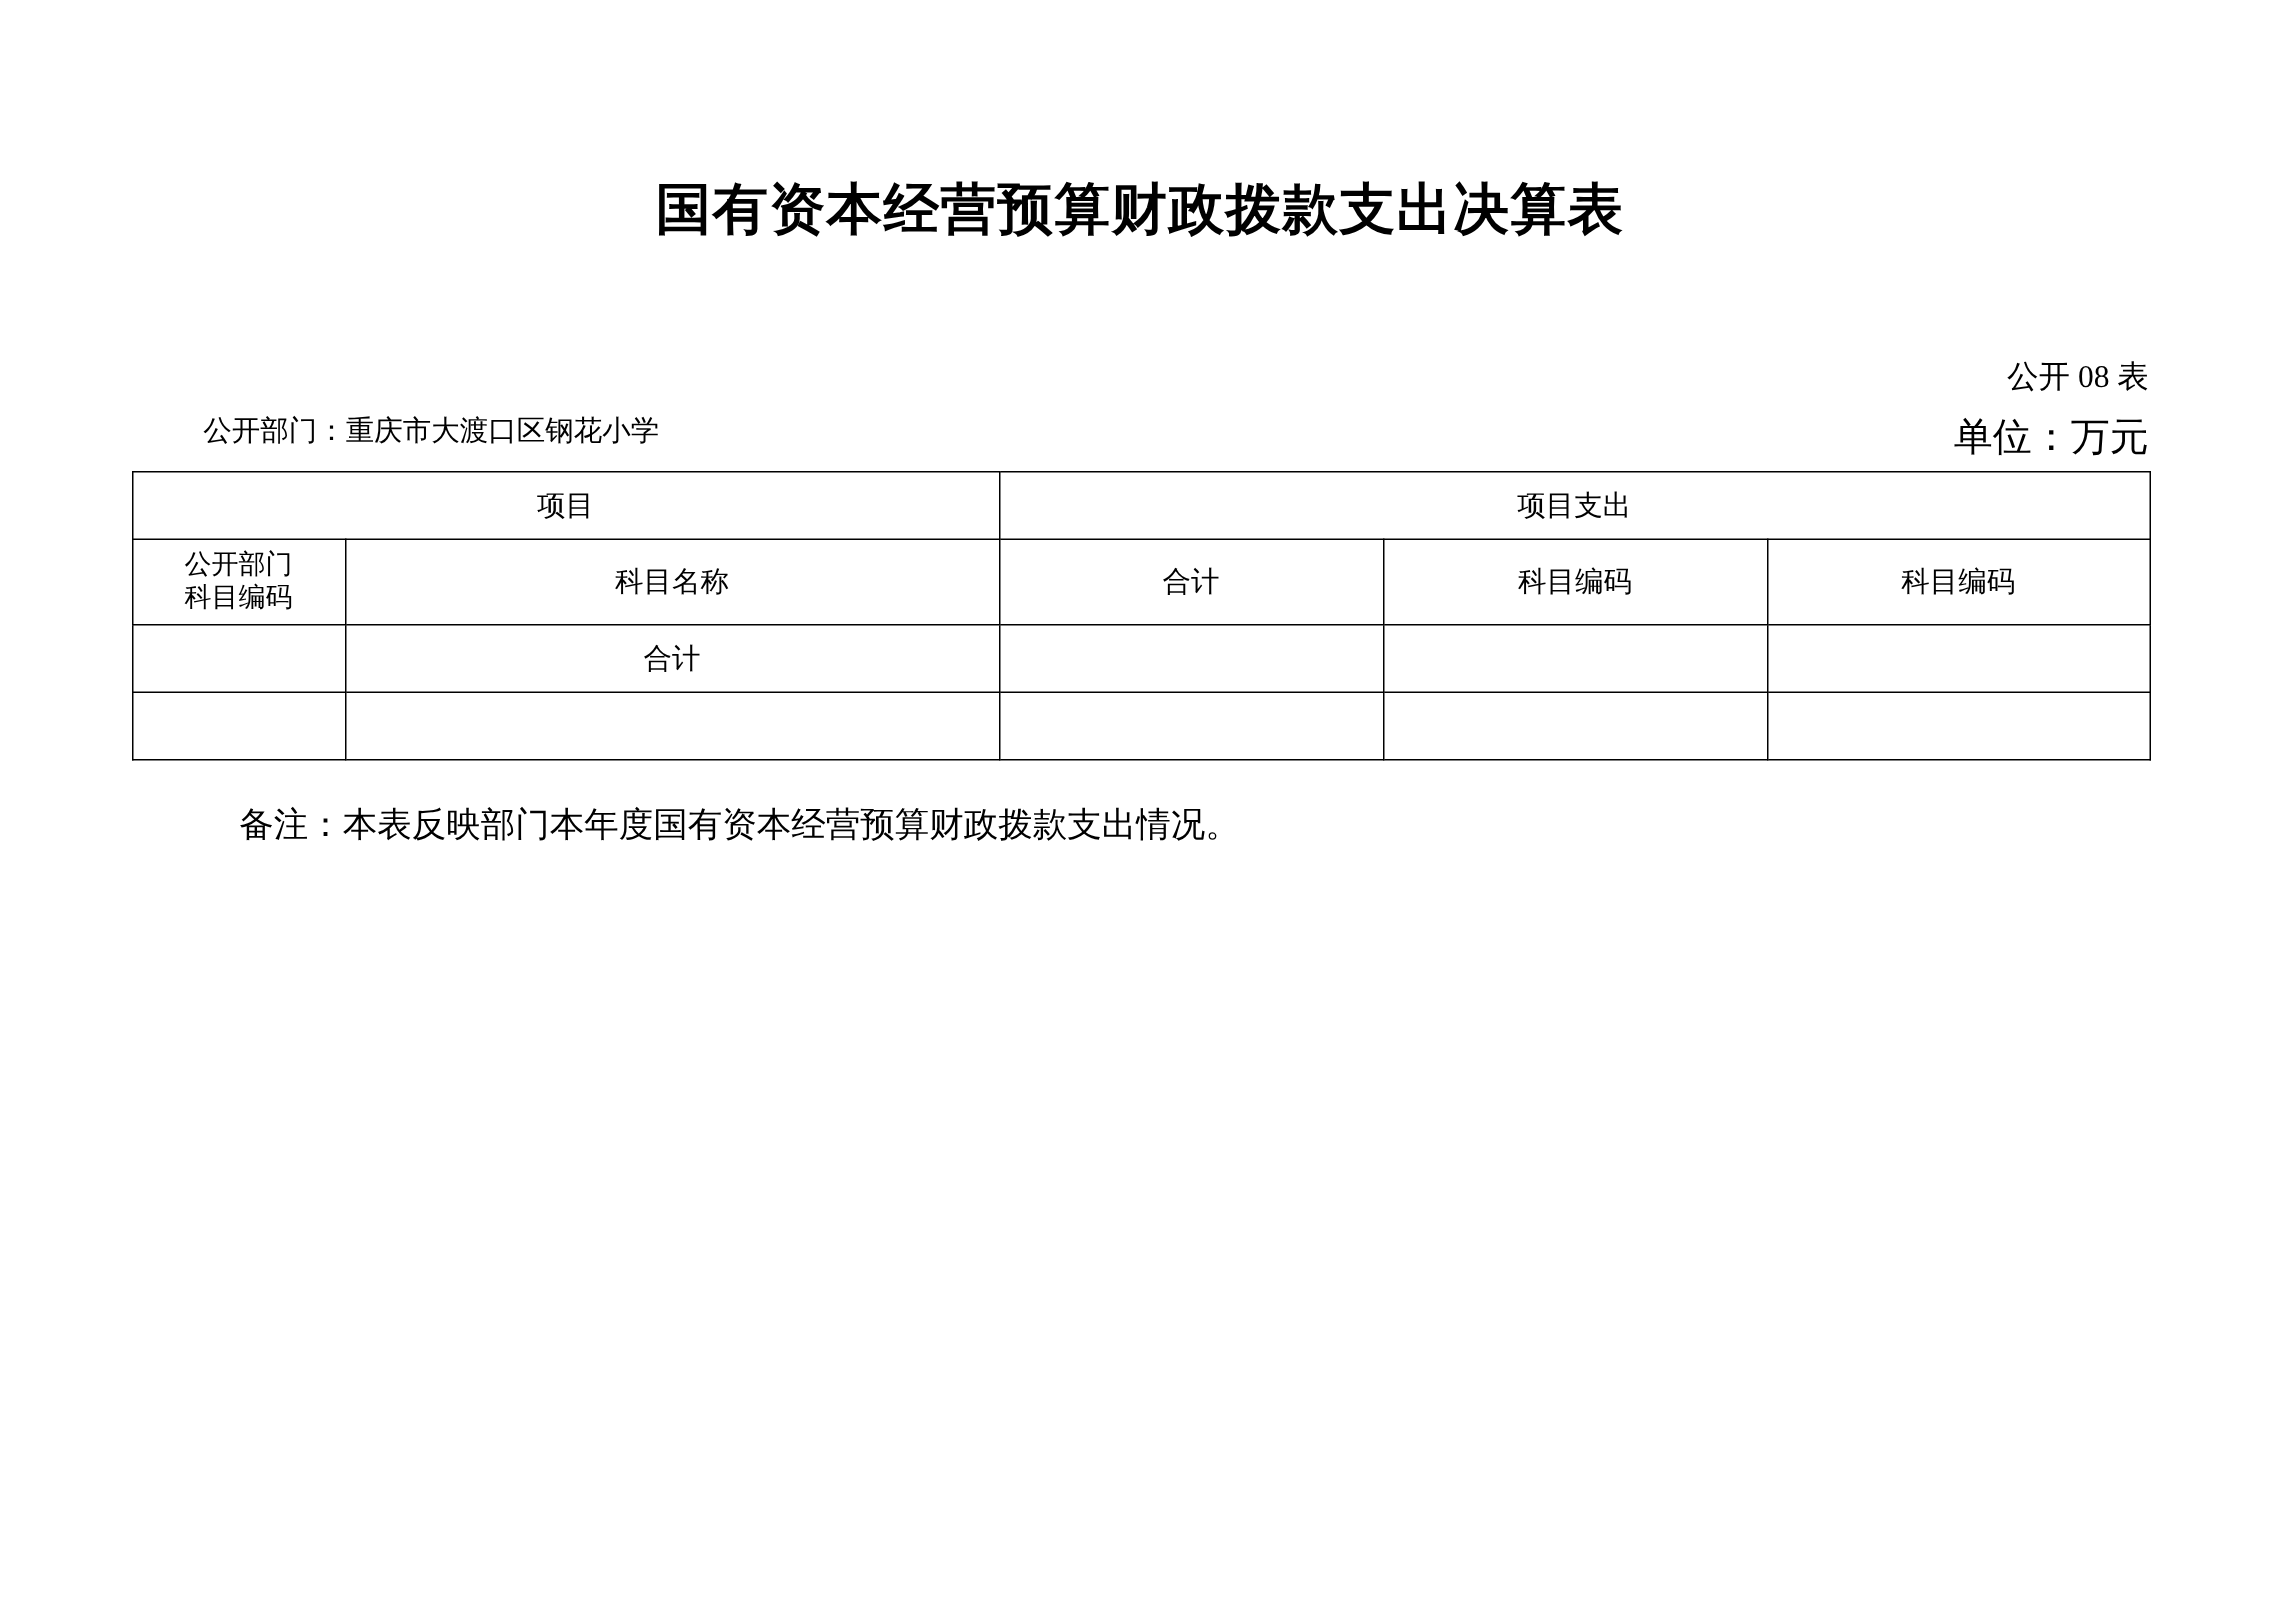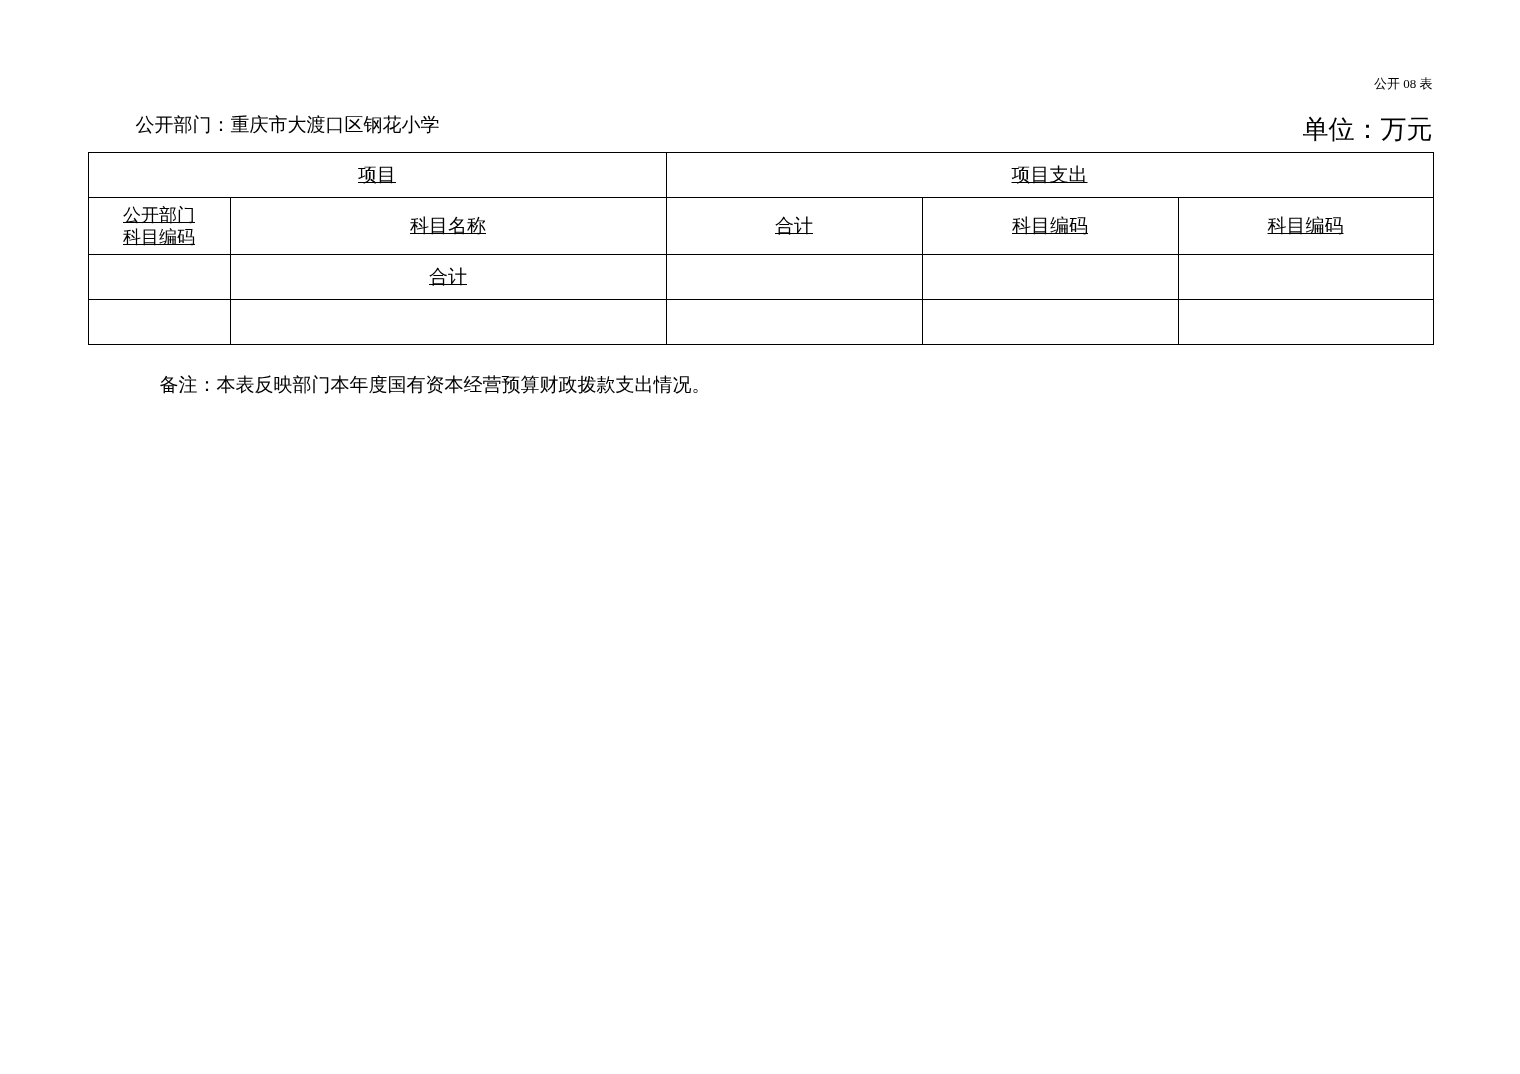--- a/index.html
+++ b/index.html
@@ -34,21 +34,21 @@
   .meta-row {
     position: relative;
     width: 1345px;
     margin: 0 auto;
     height: 0;
   }
   .sheet-no {
     position: absolute;
     right: 0;
     top: 75px;
-    font-size: 13px;
+    font-size: 21px;
     font-family: "Liberation Serif", serif;
     white-space: nowrap;
   }
   .dept-line {
     position: absolute;
     left: 48px;
     top: 112px;
     font-size: 19px;
     white-space: nowrap;
   }
@@ -56,21 +56,20 @@
     position: absolute;
     right: 0;
     top: 112px;
     font-size: 26px;
     white-space: nowrap;
   }
   .table-wrap {
     width: 1345px;
     margin: 0 auto;
     padding-top: 152px;
-    text-decoration: underline;
   }
   table.budget {
     border-collapse: collapse;
     width: 1345px;
     table-layout: fixed;
   }
   table.budget td {
     border: 1px solid #000000;
     text-align: center;
     vertical-align: middle;
@@ -85,21 +84,21 @@
     line-height: 1.25;
     font-size: 18px;
   }
   .total-cell {
     font-size: 18px;
   }
   .notes {
     width: 1345px;
     margin: 0 auto;
     padding-top: 22px;
-    font-size: 19px;
+    font-size: 23px;
     line-height: 1.85;
   }
   .notes .note-line {
     white-space: nowrap;
   }
   .notes .note-line.first {
     padding-left: 72px;
     text-indent: 0;
   }
   .notes .note-line.second {
@@ -109,20 +108,21 @@
   .col-name { width: 436px; }
   .col-sum { width: 256px; }
   .col-basic { width: 256px; }
   .col-proj { width: 255px; }
 </style>
 </head>
 <body>
 
 <div class="page">
 
+  <h1 class="title">国有资本经营预算财政拨款支出决算表</h1>
 
   <div class="meta-row">
     <div class="sheet-no">公开 08 表</div>
     <div class="dept-line">公开部门：重庆市大渡口区钢花小学</div>
     <div class="unit-line">单位：万元</div>
   </div>
 
   <div class="table-wrap">
     <table class="budget">
       <colgroup>

